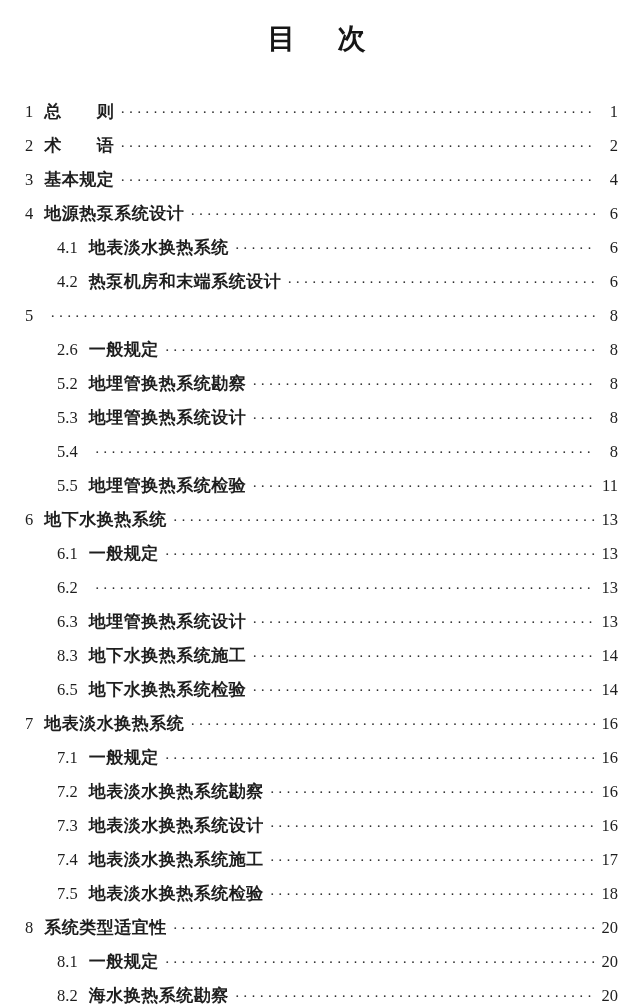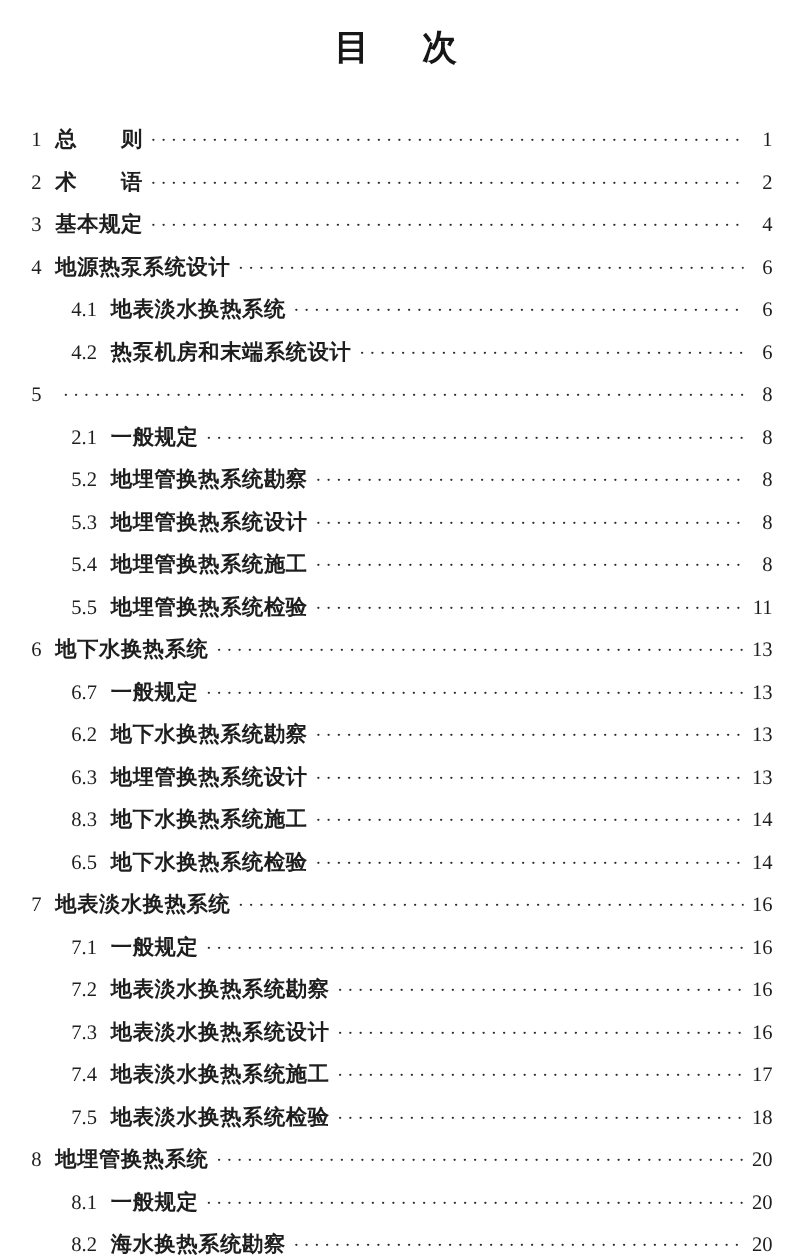--- a/index.html
+++ b/index.html
@@ -121,21 +121,21 @@
     <span class="toc-page">6</span>
   </div>
 
   <div class="toc-row level-1">
     <span class="toc-num">5</span>
     <span class="toc-leader"></span>
     <span class="toc-page">8</span>
   </div>
 
   <div class="toc-row level-2">
-    <span class="toc-num">2.1</span>
+    <span class="toc-num">2.6</span>
     <span class="toc-title">一般规定</span>
     <span class="toc-leader"></span>
     <span class="toc-page">8</span>
   </div>
 
   <div class="toc-row level-2">
     <span class="toc-num">5.2</span>
     <span class="toc-title">地埋管换热系统勘察</span>
     <span class="toc-leader"></span>
     <span class="toc-page">8</span>
@@ -143,49 +143,47 @@
 
   <div class="toc-row level-2">
     <span class="toc-num">5.3</span>
     <span class="toc-title">地埋管换热系统设计</span>
     <span class="toc-leader"></span>
     <span class="toc-page">8</span>
   </div>
 
   <div class="toc-row level-2">
     <span class="toc-num">5.4</span>
-    <span class="toc-title">地埋管换热系统施工</span>
     <span class="toc-leader"></span>
     <span class="toc-page">8</span>
   </div>
 
   <div class="toc-row level-2">
     <span class="toc-num">5.5</span>
     <span class="toc-title">地埋管换热系统检验</span>
     <span class="toc-leader"></span>
     <span class="toc-page">11</span>
   </div>
 
   <div class="toc-row level-1">
     <span class="toc-num">6</span>
     <span class="toc-title">地下水换热系统</span>
     <span class="toc-leader"></span>
     <span class="toc-page">13</span>
   </div>
 
   <div class="toc-row level-2">
-    <span class="toc-num">6.7</span>
+    <span class="toc-num">6.1</span>
     <span class="toc-title">一般规定</span>
     <span class="toc-leader"></span>
     <span class="toc-page">13</span>
   </div>
 
   <div class="toc-row level-2">
     <span class="toc-num">6.2</span>
-    <span class="toc-title">地下水换热系统勘察</span>
     <span class="toc-leader"></span>
     <span class="toc-page">13</span>
   </div>
 
   <div class="toc-row level-2">
     <span class="toc-num">6.3</span>
     <span class="toc-title">地埋管换热系统设计</span>
     <span class="toc-leader"></span>
     <span class="toc-page">13</span>
   </div>
@@ -241,21 +239,21 @@
 
   <div class="toc-row level-2">
     <span class="toc-num">7.5</span>
     <span class="toc-title">地表淡水换热系统检验</span>
     <span class="toc-leader"></span>
     <span class="toc-page">18</span>
   </div>
 
   <div class="toc-row level-1">
     <span class="toc-num">8</span>
-    <span class="toc-title">地埋管换热系统</span>
+    <span class="toc-title">系统类型适宜性</span>
     <span class="toc-leader"></span>
     <span class="toc-page">20</span>
   </div>
 
   <div class="toc-row level-2">
     <span class="toc-num">8.1</span>
     <span class="toc-title">一般规定</span>
     <span class="toc-leader"></span>
     <span class="toc-page">20</span>
   </div>

